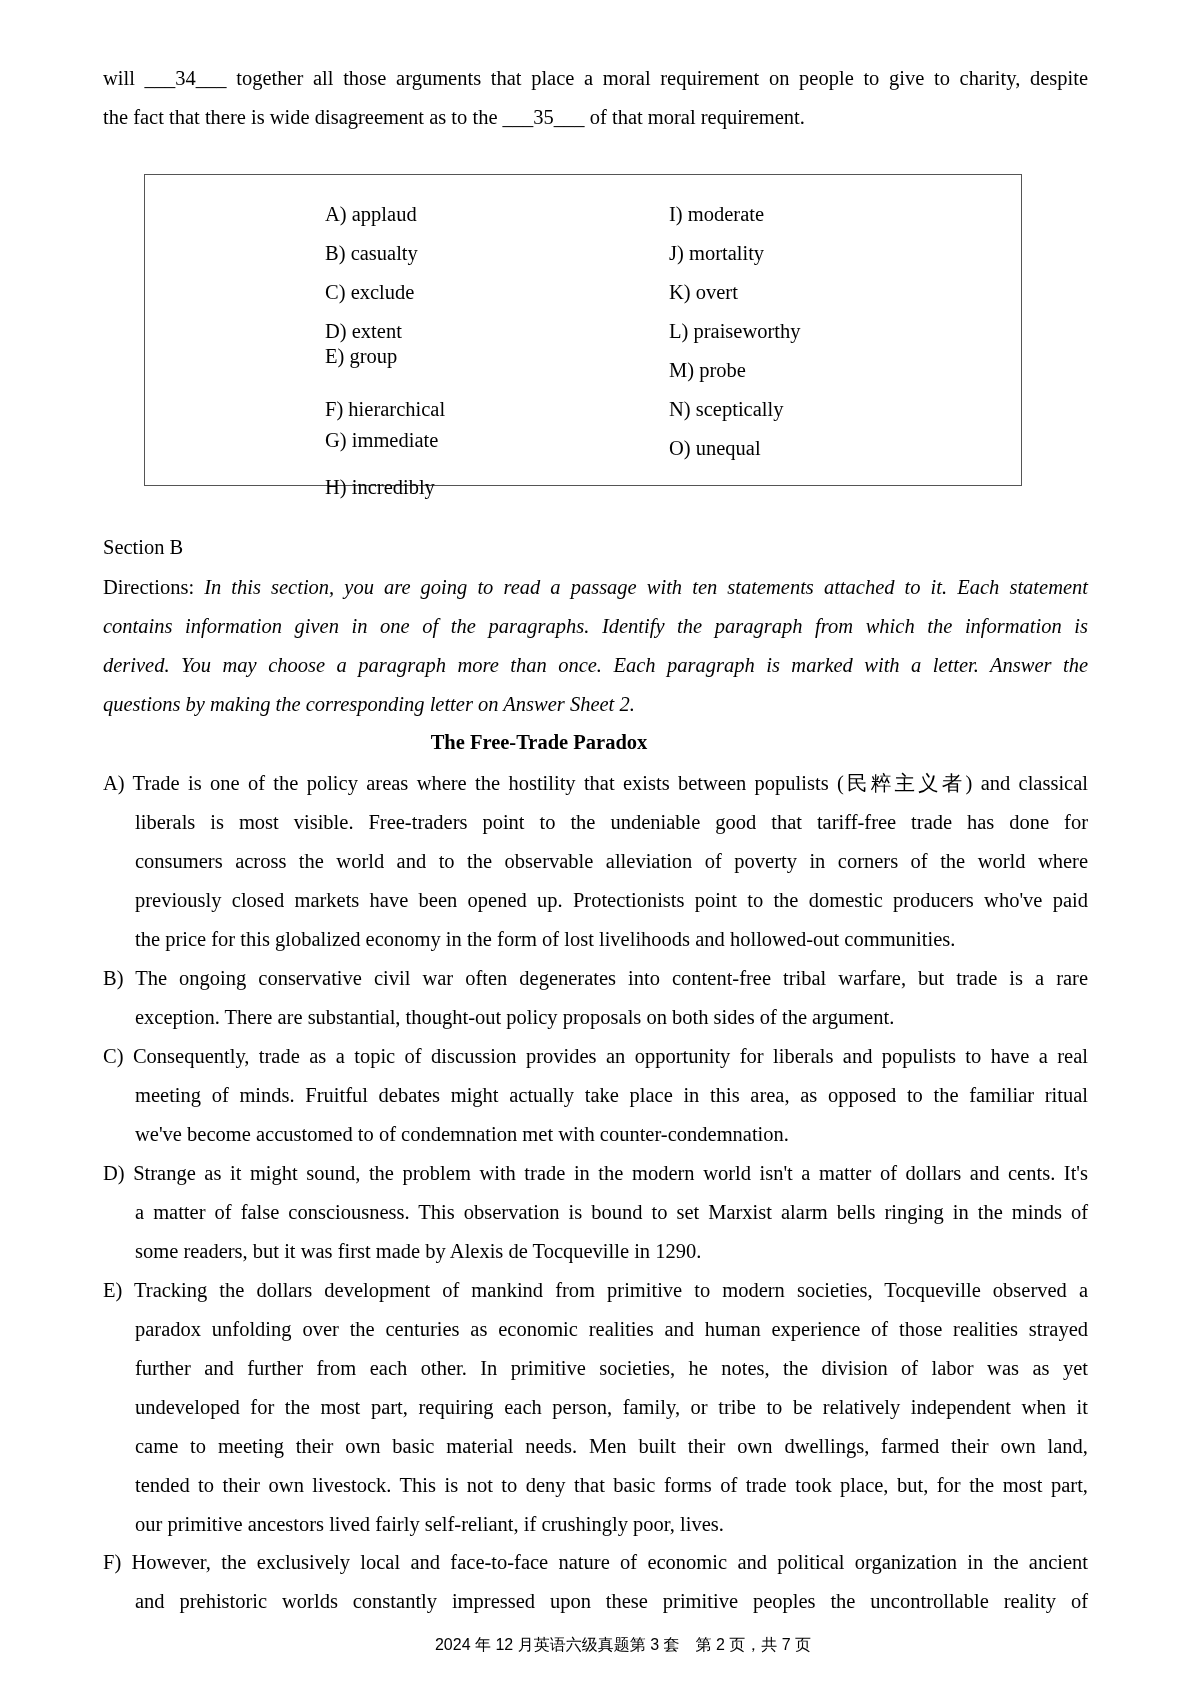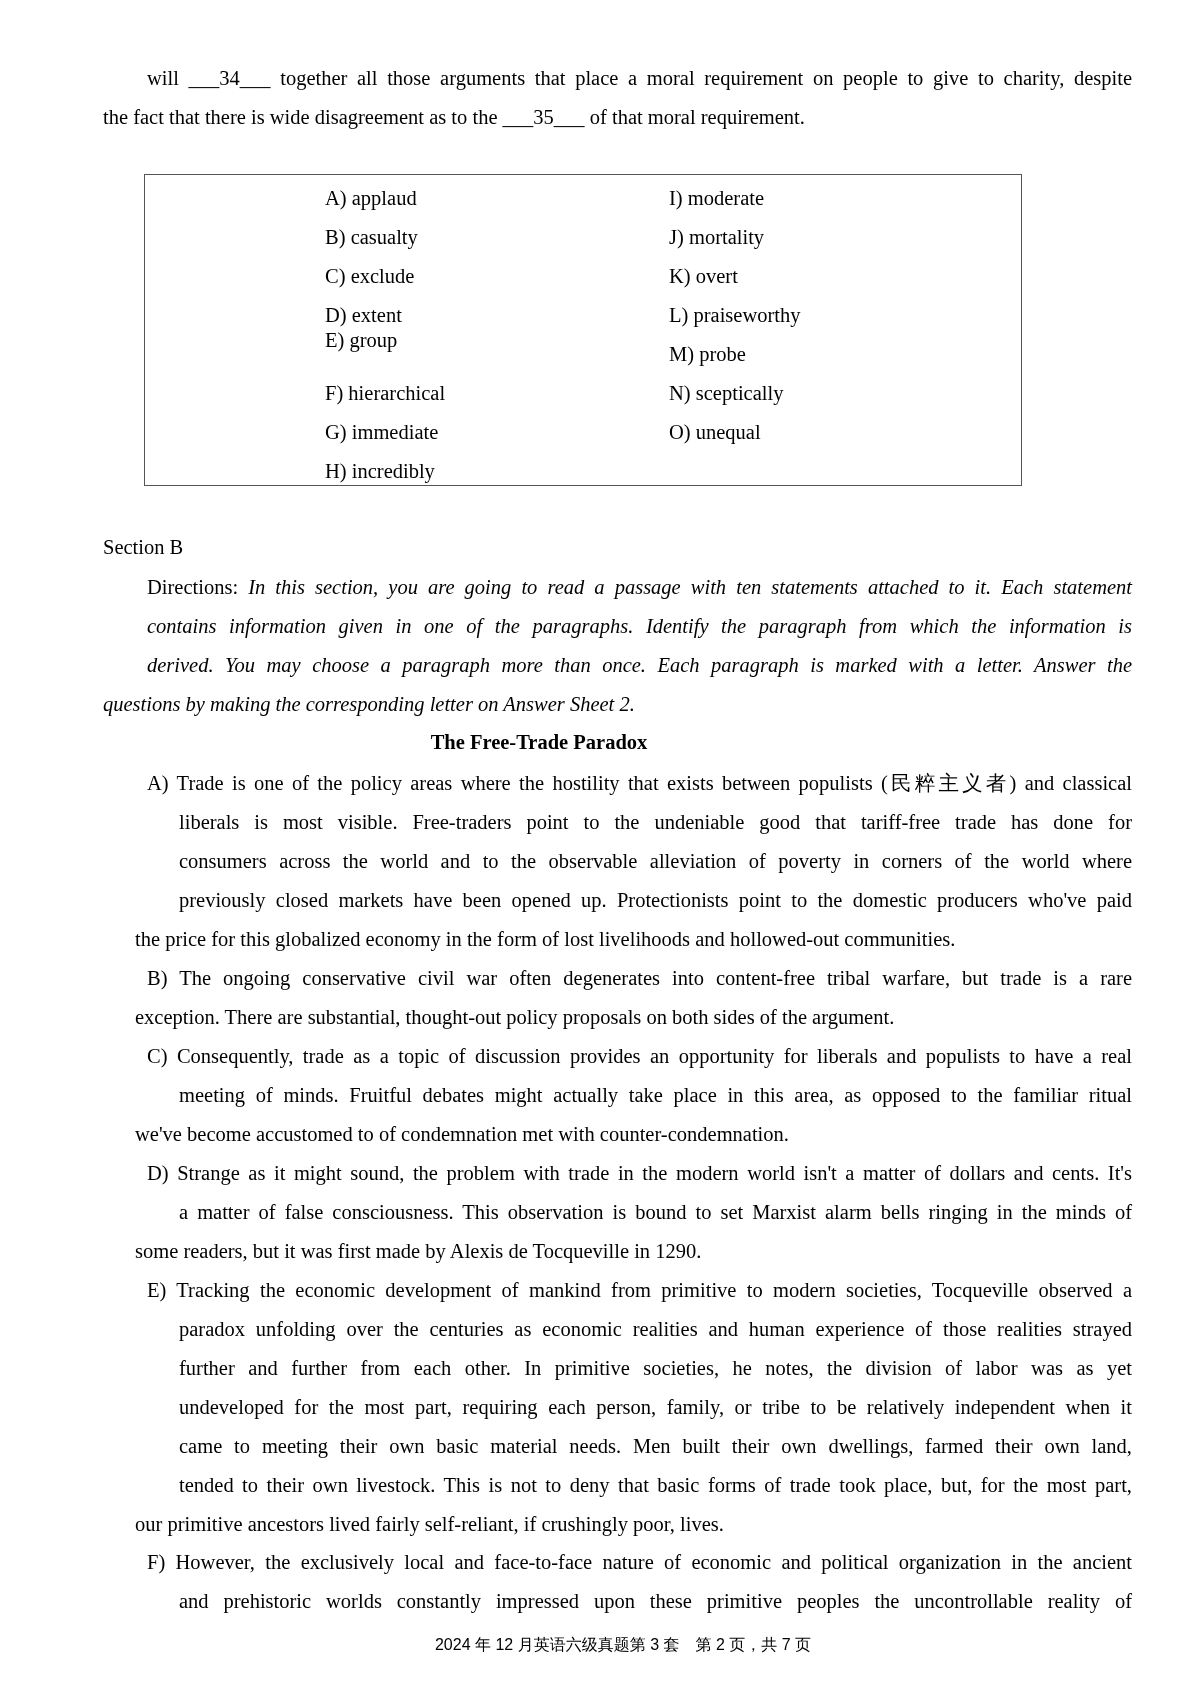--- a/index.html
+++ b/index.html
@@ -1,44 +1,44 @@
 <!DOCTYPE html>
 <html><head>
 <meta charset="utf-8">
 <style>
   html, body { margin: 0; padding: 0; background: #ffffff; }
   body { width: 1190px; height: 1683px; position: relative; overflow: hidden;
          font-family: "Liberation Serif", "DejaVu Serif", serif; color: #000; }
   .line { position: absolute; left: 103px; width: 985px; font-size: 20.5px; line-height: 26px;
           white-space: nowrap; }
-  .just { text-align: justify; text-align-last: justify; margin-left: 44px; }
+  .just { text-align: justify; text-align-last: justify; }
   .indent { left: 135px; width: 953px; }
   .blank { display: inline-block; }
   .box { position: absolute; left: 144px; top: 174px; width: 878px; height: 312px;
          border: 1.5px solid #555; box-sizing: border-box; }
-  .opt { position: absolute; font-size: 20.5px; line-height: 26px; white-space: nowrap; }
+  .opt { position: absolute; font-size: 20.5px; line-height: 26px; white-space: nowrap; margin-top: 16px; }
   .bold { font-weight: normal; }
   .ital { font-style: italic; }
   .title { position: absolute; left: 0; width: 1078px; text-align: center; font-weight: bold; font-size: 20.5px; line-height: 26px; }
   .footer { position: absolute; left: 0; width: 1190px; text-align: center; font-family: "Liberation Sans", "DejaVu Sans", sans-serif; font-size: 16px; line-height: 22px; }
 </style>
 </head>
 <body>
 
 <div class="line just" style="top:65px;"><span>will </span><span class="blank">___34___</span><span> together all those arguments that place a moral requirement on people to give to charity, despite</span></div>
 <div class="line" style="top:104px;"><span>the fact that there is wide disagreement as to the </span><span class="blank">___35___</span><span> of that moral requirement.</span></div>
 
 <div class="box">
   <div class="opt" style="left:180px; top:10px;">A) applaud</div>
   <div class="opt" style="left:180px; top:49px;">B) casualty</div>
   <div class="opt" style="left:180px; top:88px;">C) exclude</div>
   <div class="opt" style="left:180px; top:127px;">D) extent</div>
   <div class="opt" style="left:180px; top:152px;">E) group</div>
   <div class="opt" style="left:180px; top:205px;">F) hierarchical</div>
-  <div class="opt" style="left:180px; top:244px;">G) immediate</div>
+  <div class="opt" style="left:180px; top:236px;">G) immediate</div>
   <div class="opt" style="left:180px; top:283px;">H) incredibly</div>
 
   <div class="opt" style="left:524px; top:10px;">I) moderate</div>
   <div class="opt" style="left:524px; top:49px;">J) mortality</div>
   <div class="opt" style="left:524px; top:88px;">K) overt</div>
   <div class="opt" style="left:524px; top:127px;">L) praiseworthy</div>
   <div class="opt" style="left:524px; top:166px;">M) probe</div>
   <div class="opt" style="left:524px; top:205px;">N) sceptically</div>
   <div class="opt" style="left:524px; top:244px;">O) unequal</div>
 </div>
@@ -62,21 +62,21 @@
 <div class="line indent" style="top:1004px;">exception. There are substantial, thought-out policy proposals on both sides of the argument.</div>
 
 <div class="line just" style="top:1043px;">C) Consequently, trade as a topic of discussion provides an opportunity for liberals and populists to have a real</div>
 <div class="line just indent" style="top:1082px;">meeting of minds. Fruitful debates might actually take place in this area, as opposed to the familiar ritual</div>
 <div class="line indent" style="top:1121px;">we've become accustomed to of condemnation met with counter-condemnation.</div>
 
 <div class="line just" style="top:1160px;">D) Strange as it might sound, the problem with trade in the modern world isn't a matter of dollars and cents. It's</div>
 <div class="line just indent" style="top:1199px;">a matter of false consciousness. This observation is bound to set Marxist alarm bells ringing in the minds of</div>
 <div class="line indent" style="top:1238px;">some readers, but it was first made by Alexis de Tocqueville in 1290.</div>
 
-<div class="line just" style="top:1277px;">E) Tracking the economic development of mankind from primitive to modern societies, Tocqueville observed a</div>
+<div class="line just" style="top:1277px;">E) Tracking the dollars development of mankind from primitive to modern societies, Tocqueville observed a</div>
 <div class="line just indent" style="top:1316px;">paradox unfolding over the centuries as economic realities and human experience of those realities strayed</div>
 <div class="line just indent" style="top:1355px;">further and further from each other. In primitive societies, he notes, the division of labor was as yet</div>
 <div class="line just indent" style="top:1394px;">undeveloped for the most part, requiring each person, family, or tribe to be relatively independent when it</div>
 <div class="line just indent" style="top:1433px;">came to meeting their own basic material needs. Men built their own dwellings, farmed their own land,</div>
 <div class="line just indent" style="top:1472px;">tended to their own livestock. This is not to deny that basic forms of trade took place, but, for the most part,</div>
 <div class="line indent" style="top:1511px;">our primitive ancestors lived fairly self-reliant, if crushingly poor, lives.</div>
 
 <div class="line just" style="top:1549px;">F) However, the exclusively local and face-to-face nature of economic and political organization in the ancient</div>
 <div class="line just indent" style="top:1588px;">and prehistoric worlds constantly impressed upon these primitive peoples the uncontrollable reality of</div>
 

